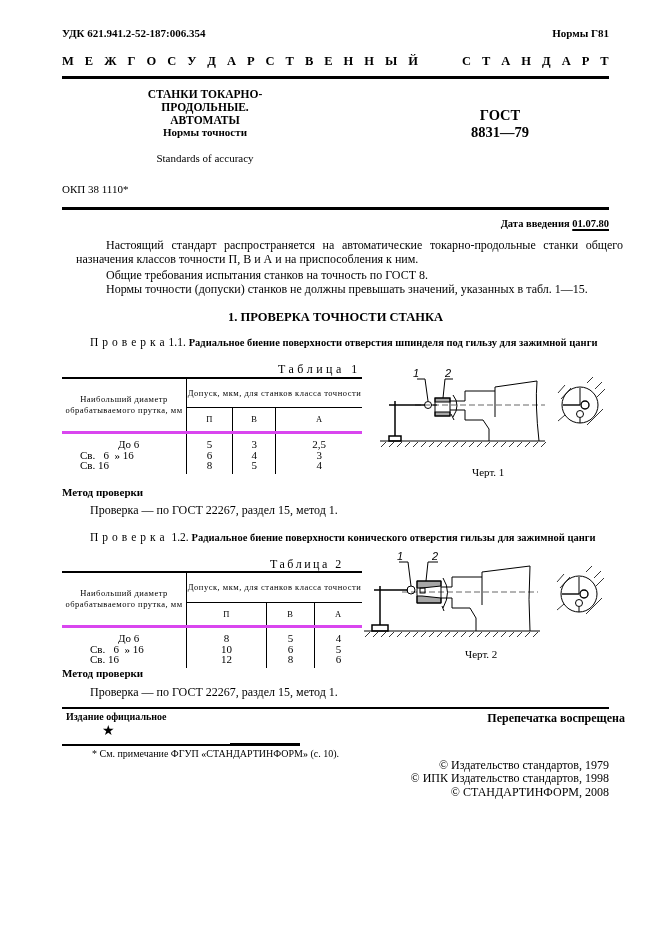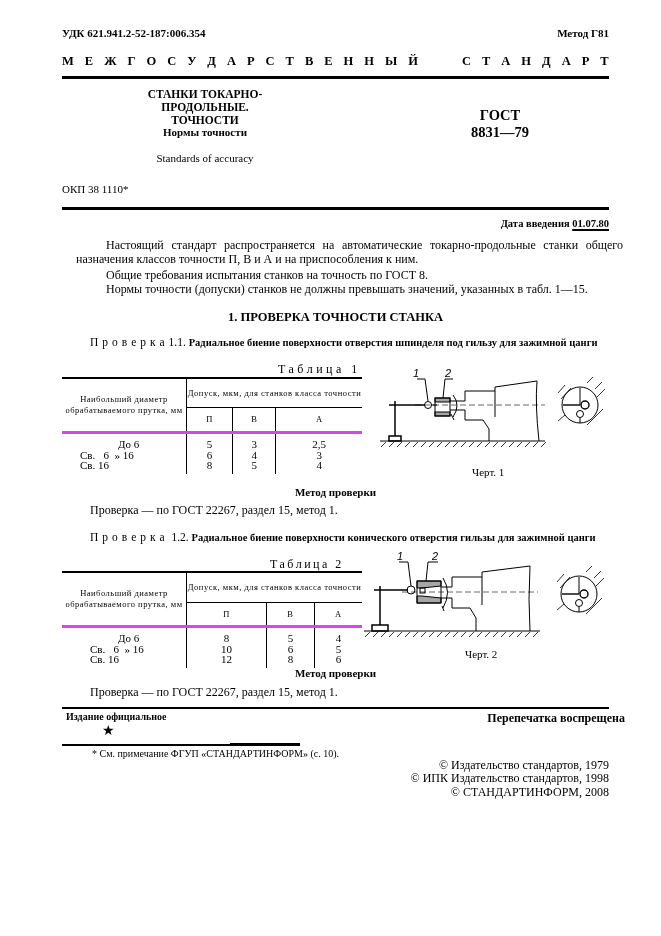--- a/index.html
+++ b/index.html
@@ -28,35 +28,35 @@
   .check .bt { font-weight: bold; font-size: 10.5px; }
   .tab-label { font-size: 12px; letter-spacing: 3.5px; }
   table.tol { position: absolute; border-collapse: collapse; font-size: 11px; }
   table.tol th { font-weight: normal; font-size: 8.5px; letter-spacing: 0.5px; text-align: center; line-height: 11px; padding: 0; }
   table.tol td { font-size: 11px; padding: 0; line-height: 10.5px; vertical-align: top; }
   table.tol .top { border-top: 2px solid #000; }
   table.tol .hb { border-bottom: 3px solid #d946ef; }
   table.tol .vl { border-left: 1px solid #000; }
   table.tol .sub { border-top: 1px solid #000; }
   .caption { font-size: 11px; }
-  .method { left: 62px; width: 547px; font-size: 11px; font-weight: bold; text-align: center; }
+  .method { left: 62px; width: 547px; font-size: 11px; font-weight: bold; }
   .ref { left: 90px; font-size: 12px; }
   .footer-l { left: 66px; top: 711px; font-size: 10px; font-weight: bold; }
   .star { left: 102px; top: 722px; font-size: 14px; }
   .footer-r { right: 36px; top: 711px; font-size: 12px; font-weight: bold; }
   .foot-rule { left: 62px; width: 237px; height: 2px; background: #000; top: 744px; }
   .foot-rule2 { left: 230px; width: 70px; height: 3px; background: #000; top: 743px; }
   .footnote { left: 92px; top: 748px; font-size: 10px; }
   .copy { right: 52px; font-size: 12px; text-align: right; }
 </style>
 </head>
 <body>
 
 <div class="abs udk">УДК 621.941.2-52-187:006.354</div>
-<div class="abs group">Метод Г81</div>
+<div class="abs group">Нормы Г81</div>
 
 <div class="abs mezh">
   <span>М</span>
   <span>Е</span>
   <span>Ж</span>
   <span>Г</span>
   <span>О</span>
   <span>С</span>
   <span>У</span>
   <span>Д</span>
@@ -77,21 +77,21 @@
   <span>Н</span>
   <span>Д</span>
   <span>А</span>
   <span>Р</span>
   <span>Т</span>
 </div>
 <div class="abs rule-thick" style="top:76px;"></div>
 
 <div class="abs title1">
   <div>СТАНКИ ТОКАРНО-ПРОДОЛЬНЫЕ.</div>
-  <div>ТОЧНОСТИ</div>
+  <div>АВТОМАТЫ</div>
 </div>
 <div class="abs subtitle">Нормы точности</div>
 <div class="abs eng">
   <div>Standards of accuracy</div>
 </div>
 <div class="abs gost">
   <div>ГОСТ</div>
   <div>8831—79</div>
 </div>
 <div class="abs okp">ОКП 38 1110*</div>

